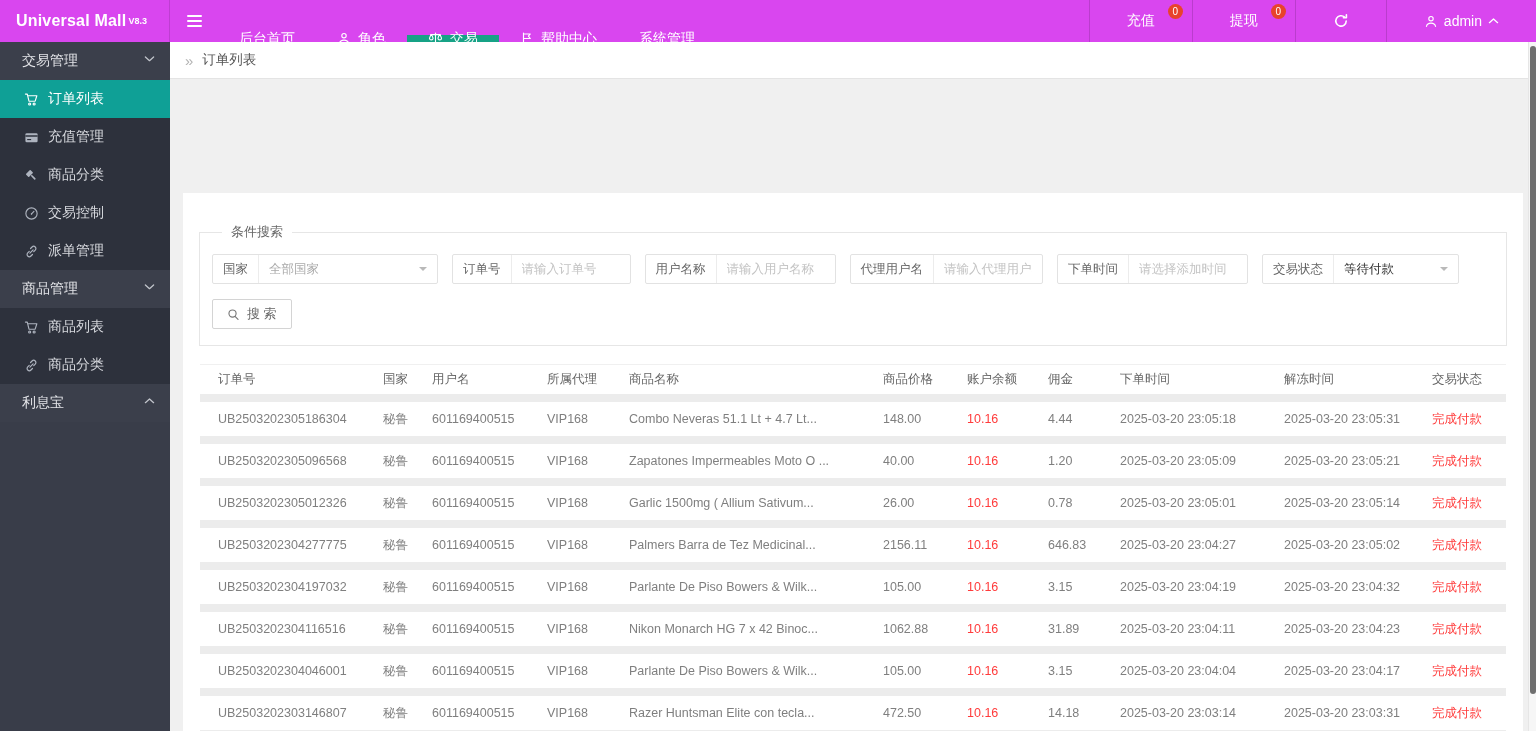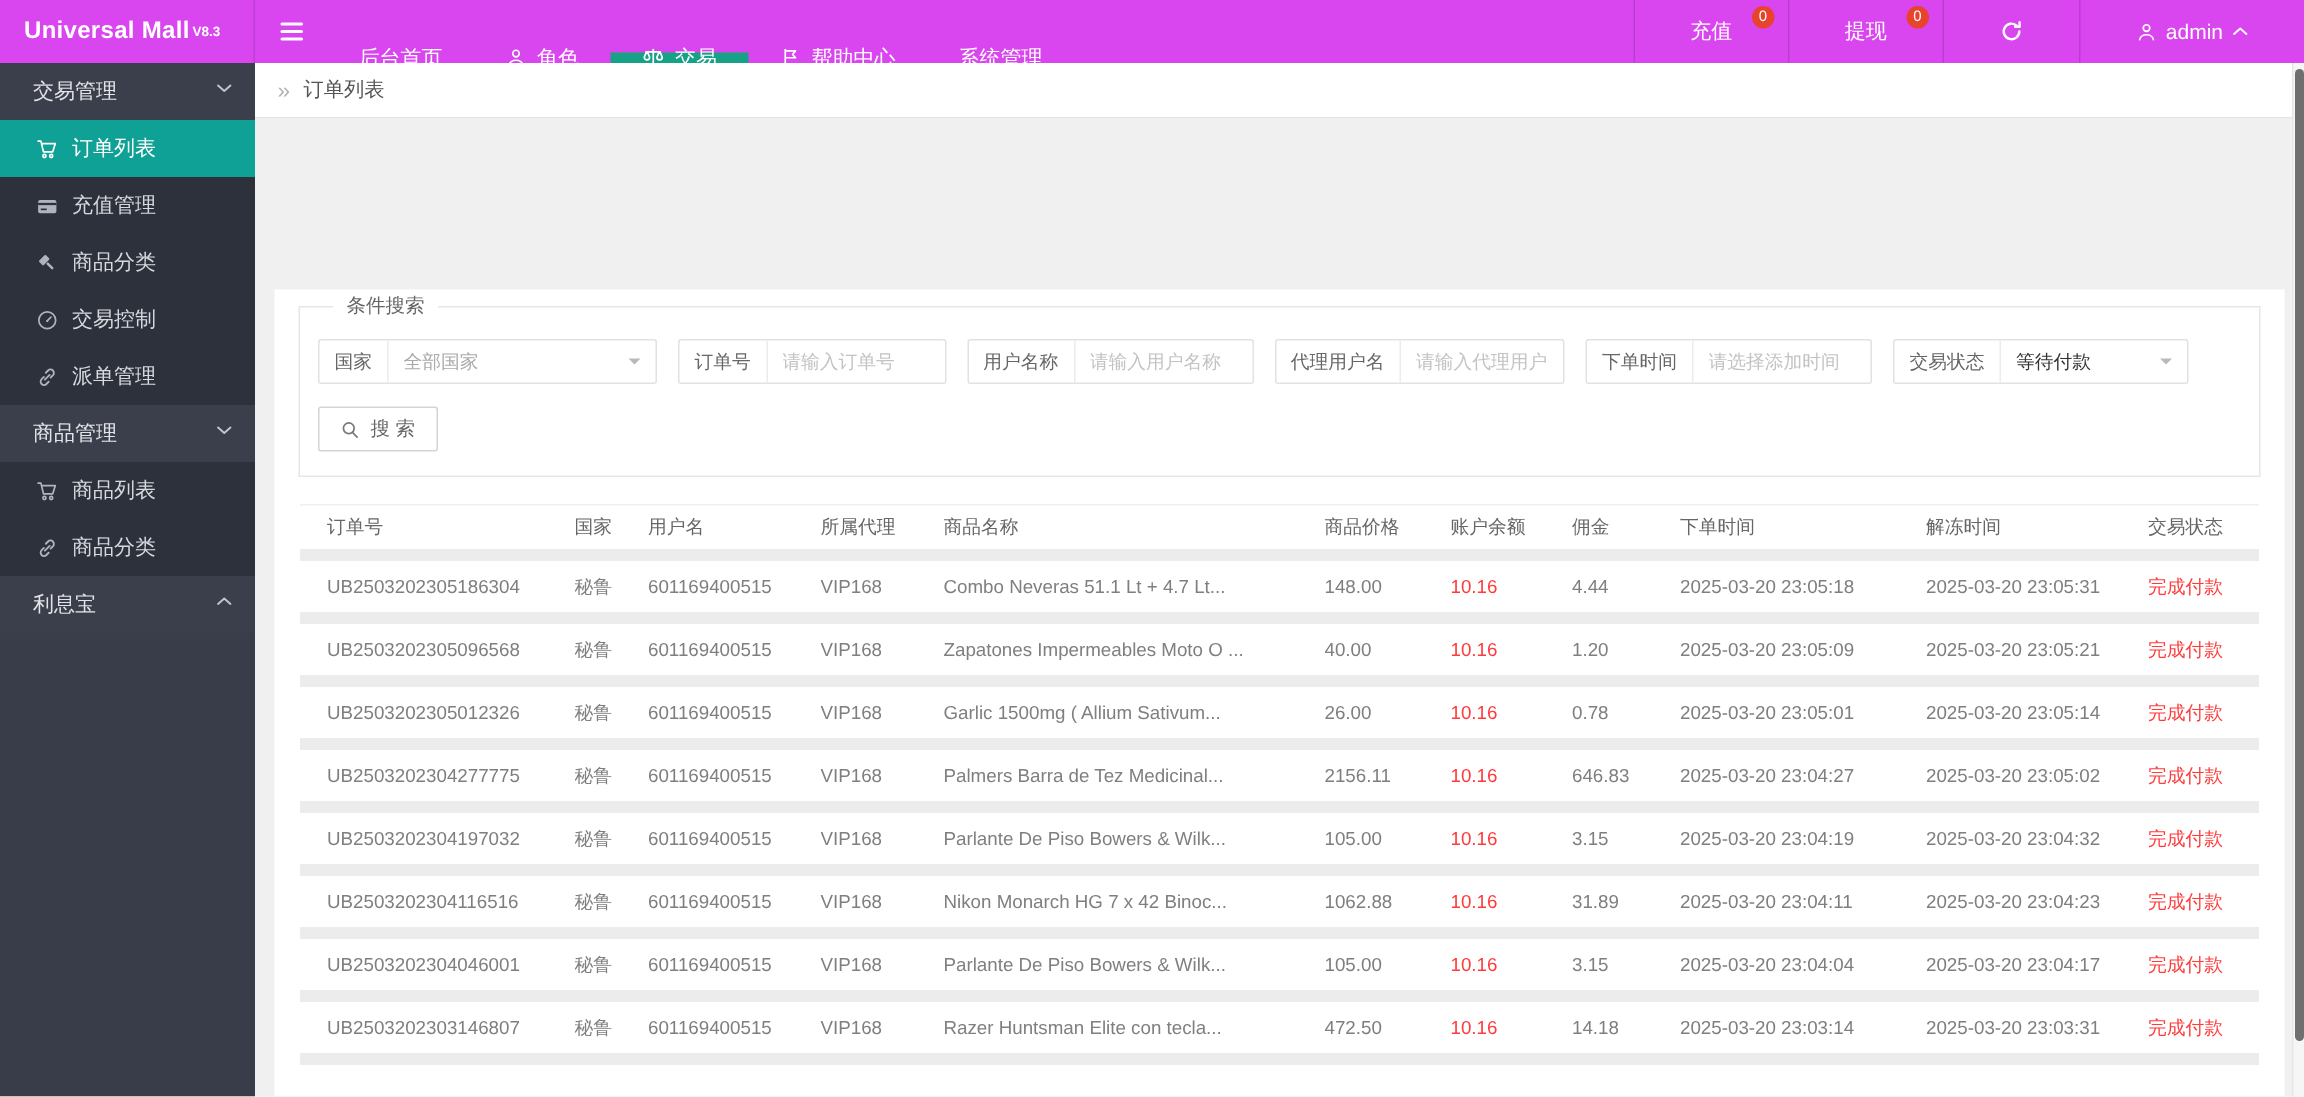--- a/index.html
+++ b/index.html
@@ -42,21 +42,21 @@
   
   .main { position:absolute; left:170px; top:42px; right:8px; bottom:0; background:#f0f0f0; }
   .breadcrumb { height:37px; background:#fff; border-bottom:1px solid #e4e4e4;
                 display:flex; align-items:center; gap:9px; padding-left:15px; }
   .bc-sep { color:#b3b3b3; font-size:15px; }
   .bc-cur { color:#545454; font-size:13.5px; }
 
   .card { position:absolute; left:13px; right:5px; top:151px; bottom:0; background:#fff; }
 
   
-  fieldset.search { border:1px solid #e6e6e6; margin:2px 16px 0; padding:9px 12px 16px; }
+  fieldset.search { border:1px solid #e6e6e6; margin:30px 16px 0; padding:9px 12px 16px; }
   fieldset.search legend { margin-left:10px; padding:0 9px; font-size:13px; color:#666; }
   .filters { display:flex; align-items:center; gap:14px; margin-top:4px; }
   .fgroup { display:inline-flex; align-items:stretch; height:30px; border:1px solid #e2e2e2;
             border-radius:2px; background:#fff; }
   .flabel { display:flex; align-items:center; padding:0 10px; font-size:12.5px; color:#666;
             border-right:1px solid #ececec; white-space:nowrap; }
   .fgroup input { border:none; outline:none; padding:0 10px; font-size:12.5px; color:#333;
                   font-family:inherit; background:transparent; }
   .fgroup input::placeholder { color:#c3c3c3; }
   .fvalue { display:flex; align-items:center; padding:0 10px; font-size:12.5px; white-space:nowrap; }

